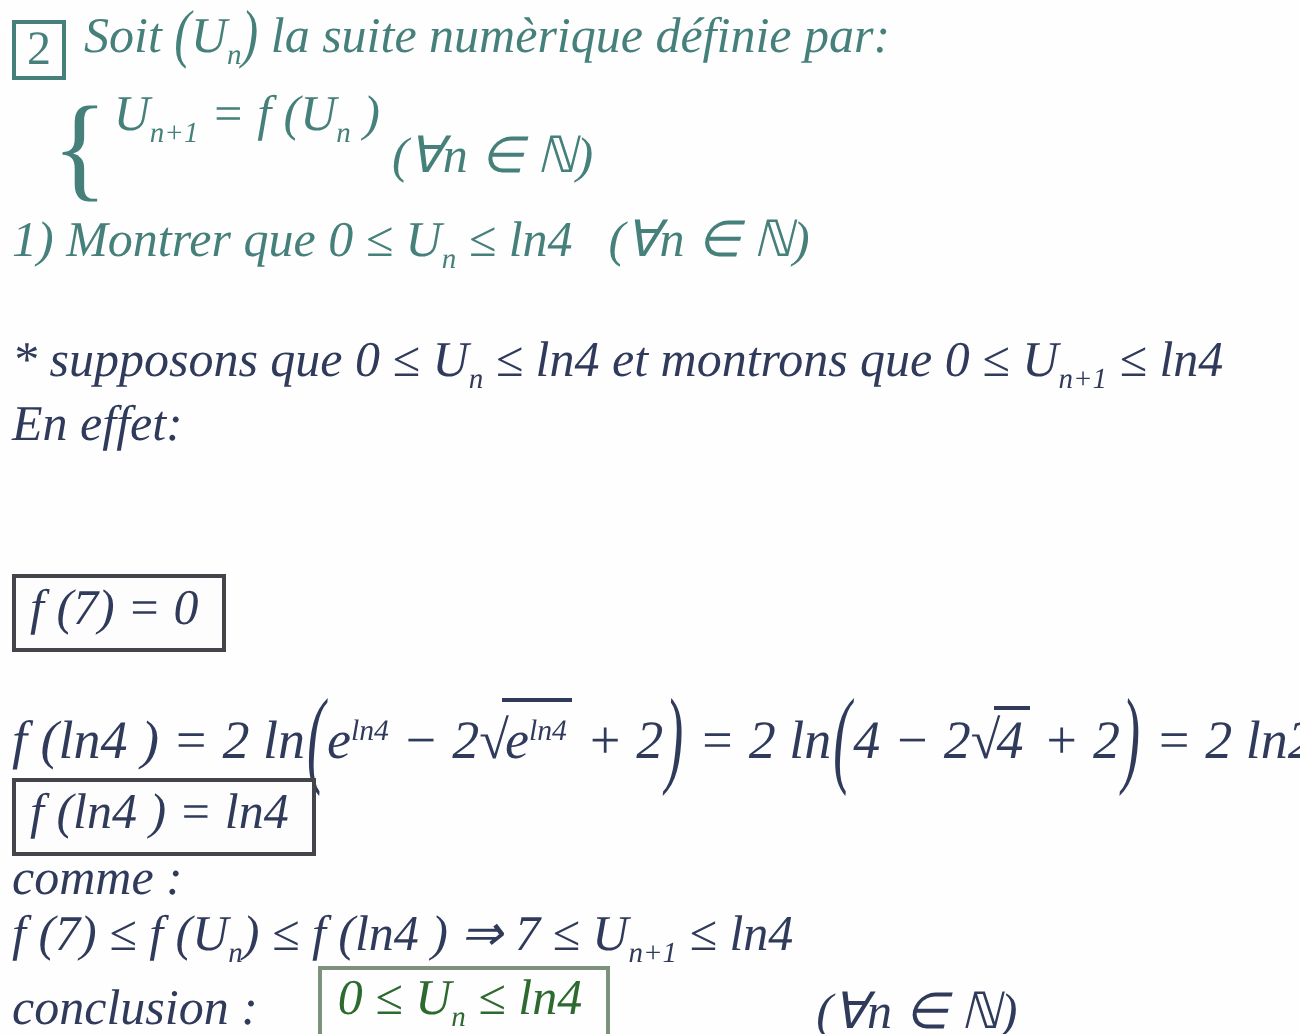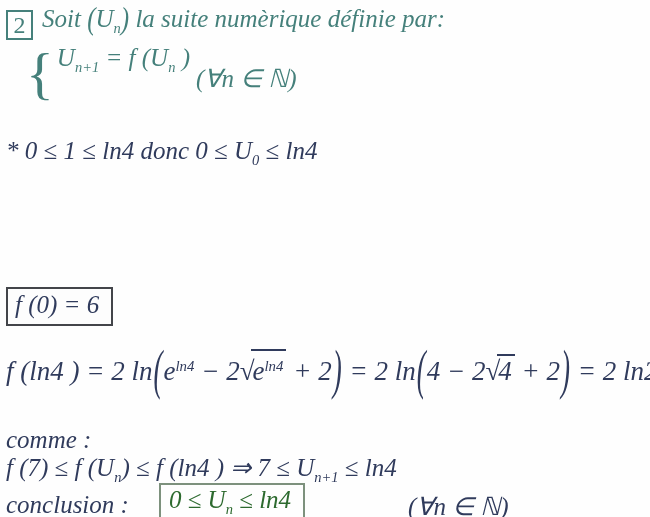--- a/index.html
+++ b/index.html
@@ -52,31 +52,34 @@
   <div class="line teal" style="top:4px"><span class="badge">2</span><span>Soit </span><span class="mp">(</span><span>U</span><span class="sb">n</span><span class="mp">)</span><span> la suite numèrique définie par:</span></div>
 
   <div class="line teal sys" style="top:42px;left:26px">
       <span class="brace">{</span>
       <span class="rows">
         <span class="row"><span>U</span><span class="sb">n+1</span><span> = f (U</span><span class="sb">n</span><span> )</span></span>
       </span>
       <span class="qt">(∀n ∈ ℕ)</span>
     </div>
 
+  <div class="line teal" style="top:106px"><span>1) Montrer que 0 ≤ U</span><span class="sb">n</span><span> ≤ ln4</span><span class="qgap">(∀n ∈ ℕ)</span></div>
 
-  <div class="line" style="top:136px"><span>* 0 ≤ 1 ≤ ln4 donc 0 ≤ U</span><span class="sb">0</span><span> ≤ ln4</span></div>
+
+  <div class="line" style="top:166px"><span>* supposons que 0 ≤ U</span><span class="sb">n</span><span> ≤ ln4 et montrons que 0 ≤ U</span><span class="sb">n+1</span><span> ≤ ln4</span></div>
+
+  <div class="line" style="top:198px"><span>En effet:</span></div>
 
 
 
-
-
-  <div class="line" style="top:287px"><span class="fbox"><span>f (0) = 6</span></span></div>
+  <div class="line" style="top:287px"><span class="fbox"><span>f (7) = 0</span></span></div>
 
   <div class="line l10"><span>f (ln4 ) = 2 ln</span><span class="bp">(</span><span>e</span><span class="sp">ln4</span><span> − 2</span><span class="sqrt"><span class="sgn">√</span><span class="rd"><span>e</span><span class="sp">ln4</span></span></span><span> + 2</span><span class="bp">)</span><span> = 2 ln</span><span class="bp">(</span><span>4 − 2</span><span class="sqrt"><span class="sgn">√</span><span class="rd"><span>4</span></span></span><span> + 2</span><span class="bp">)</span><span> = 2 ln2</span></div>
 
+  <div class="line" style="top:389px"><span class="fbox"><span>f (ln4 ) = ln4</span></span></div>
 
   <div class="line" style="top:425px"><span>comme :</span></div>
 
   <div class="line" style="top:453px"><span>f (7) ≤ f (U</span><span class="sb">n</span><span>) ≤ f (ln4 ) ⇒ 7 ≤ U</span><span class="sb">n+1</span><span> ≤ ln4</span></div>
 
   <div class="line l14" style="top:483px">
       <span class="ul">conclusion :</span>
       <span class="cbox boxgap"><span>0 ≤ U</span><span class="sb">n</span><span> ≤ ln4</span></span>
       <span class="qgap2">(∀n ∈ ℕ)</span>
     </div>

